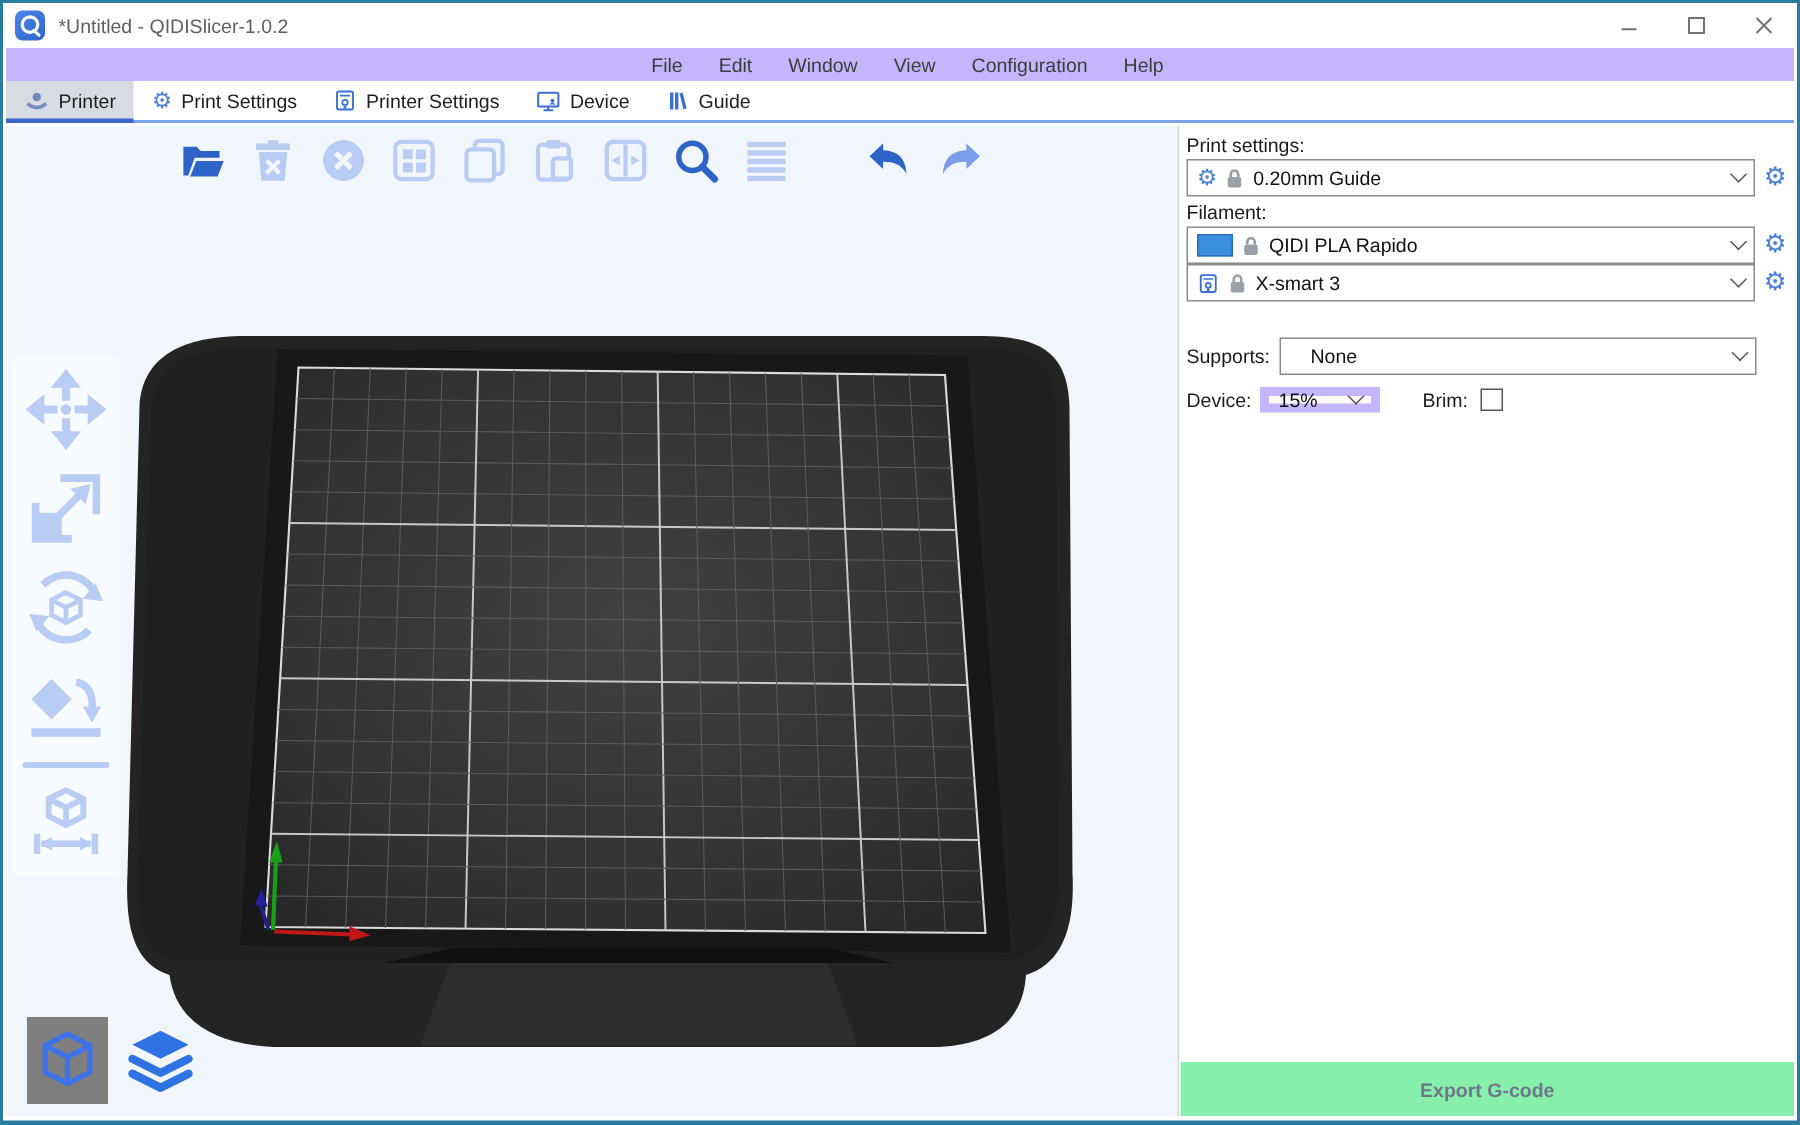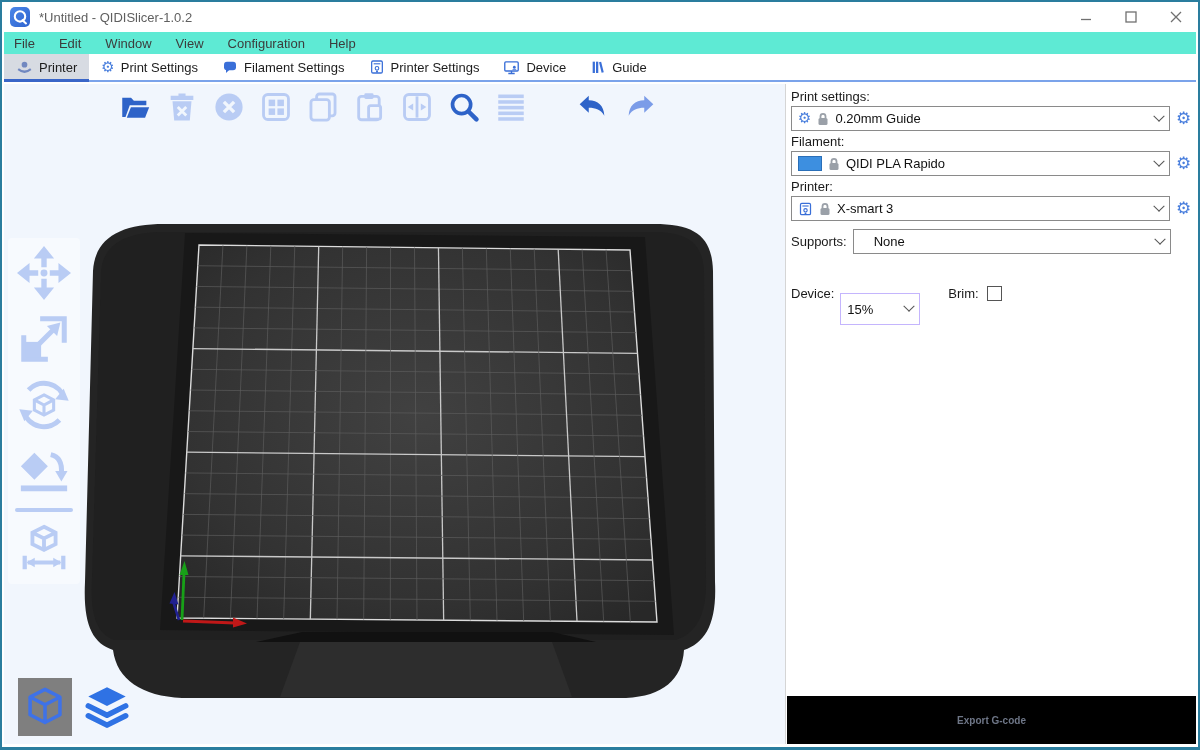--- a/index.html
+++ b/index.html
@@ -8,21 +8,21 @@
 
   
   .titlebar { position:absolute; left:0; top:0; right:0; height:30px; background:#fff; display:flex; align-items:center; }
   .app-icon { width:20px; height:20px; margin:0 9px 0 8px; border-radius:5px; background:linear-gradient(135deg,#4a86e8,#2f64d0); position:relative; }
   .app-icon svg { position:absolute; inset:0; }
   .title-text { font-size:13px; color:#5f5f5f; }
   .wincontrols { margin-left:auto; display:flex; height:100%; }
   .winbtn { width:45px; height:100%; display:flex; align-items:center; justify-content:center; }
 
   
-  .menubar { position:absolute; left:2px; top:30px; right:2px; height:22px; display:flex; align-items:center; gap:24px; padding-left:10px; background:#5eead4; }
+  .menubar { position:absolute; left:2px; top:30px; right:2px; height:22px; display:flex; align-items:center; gap:24px; padding-left:10px; background:#c4b5fd;justify-content:center; }
   .menu-item { font-size:13px; color:#3c3c3c; cursor:default; }
 
   
   .tabbar { position:absolute; left:2px; top:52px; right:2px; height:28px; display:flex; align-items:stretch; background:#fff; border-bottom:2px solid #7ba3ea; }
   .tab { display:flex; align-items:center; gap:6px; padding:0 12px; font-size:13px; color:#1d1d1d; position:relative; cursor:default; }
   .tab.selected { background:#d7dbe2; font-weight:normal; }
   .tab.selected::after { content:""; position:absolute; left:0; right:0; bottom:-2px; height:3px; background:#3a66c8; }
   .modes { margin-left:auto; display:flex; align-items:center; gap:10px; padding-right:8px; }
   .mode { display:flex; align-items:center; gap:6px; font-size:13px; color:#222; padding:2px 7px; border-radius:2px; cursor:default; }
   .mode.selected { background:#d5d5d5; font-weight:bold; }
@@ -55,23 +55,23 @@
   
   .rp-label { font-size:13px; color:#1a1a1a; margin:3px 0 2px 0; }
   .combo-row { display:flex; align-items:center; gap:4px; }
   .combo { flex:1; height:25px; border:1px solid #8a8a8a; background:#fff; display:flex; align-items:center; gap:6px; padding:0 6px; cursor:default; }
   .combo-text { font-size:13px; color:#111; flex:1; white-space:nowrap; overflow:hidden; }
   .chev { width:8px; height:8px; border-right:1.6px solid #555; border-bottom:1.6px solid #555; transform:rotate(45deg) translate(-2px,-2px); flex:none; }
   .gear-glyph { color:#4a7fdd; font-size:15px; line-height:1; font-family:"DejaVu Sans",sans-serif; }
   .gear-btn { width:19px; height:22px; border:none; background:transparent; color:#4a7fdd; font-size:17px; line-height:1; font-family:"DejaVu Sans",sans-serif; cursor:pointer; padding:0; }
   .swatch { width:24px; height:15px; background:#3d8fe0; border:1px solid #2a6fb8; flex:none; }
   .inline-row { display:flex; align-items:center; margin-top:8px; gap:6px; }
-  .small-combo { width:80px; flex:none; height:32px; border:1px solid #c4b5fd; display:flex; align-items:center; gap:6px; padding:0 6px;margin-top:31px; }
+  .small-combo { width:80px; flex:none; height:17px; border:6px solid #c4b5fd; display:flex; align-items:center; gap:6px; padding:0 6px; }
   .checkbox { width:15px; height:15px; border:1px solid #555; background:#fff; margin-left:2px; }
-  .export-btn { position:absolute; left:1px; right:0; bottom:0; height:48px; background:#000000; color:#6e7687; font-weight:bold; font-size:10px; display:flex; align-items:center; justify-content:center; border:none; font-family:"Liberation Sans",sans-serif; }
+  .export-btn { position:absolute; left:1px; right:0; bottom:0; height:36px; background:#86efac; color:#6e7687; font-weight:bold; font-size:13px; display:flex; align-items:center; justify-content:center; border:none; font-family:"Liberation Sans",sans-serif; }
 
   .lock-icon { flex:none; }
 </style>
 </head>
 <body>
 
 <div class="window">
 
   <div class="titlebar">
     <div class="app-icon">
@@ -113,27 +113,20 @@
     <div class="tab selected">
       <svg width="17" height="17" viewBox="0 0 24 24">
           <circle cx="12" cy="8" r="4" fill="#7188c0"></circle>
           <path d="M4 13 q8 6.5 16 0 l1.8 2.6 q-9.8 8 -19.6 0 z" fill="#7188c0"></path>
         </svg>
       <span>Printer</span>
     </div>
     <div class="tab">
       <span class="gear-glyph" style="font-size:15px">⚙</span>
       <span>Print Settings</span>
-    </div>
-    <div class="tab">
-      <svg width="16" height="16" viewBox="0 0 24 24">
-          <rect x="3" y="4" width="18" height="13" rx="4.5" fill="#3a6fd8"></rect>
-          <path d="M6 15 L6 21 L12 15.5 Z" fill="#3a6fd8"></path>
-        </svg>
-      <span>Filament Settings</span>
     </div>
     <div class="tab">
       <svg width="16" height="16" viewBox="0 0 24 24">
           <rect x="4" y="3" width="16" height="18" rx="2" fill="none" stroke="#3a6fd8" stroke-width="1.9"></rect>
           <path d="M7 7.2h10" stroke="#3a6fd8" stroke-width="1.7"></path>
           <circle cx="12" cy="14" r="2.7" fill="none" stroke="#3a6fd8" stroke-width="1.7"></circle>
           <rect x="10.6" y="17.8" width="2.8" height="2.4" fill="#3a6fd8"></rect>
         </svg>
       <span>Printer Settings</span>
     </div>
@@ -393,40 +386,39 @@
         <svg class="lock-icon" width="12" height="14" viewBox="0 0 12 14">
             <rect x="1.5" y="6" width="9" height="7" rx="1.5" fill="#9aa0a8"></rect>
             <path d="M3.5 6V4.3a2.5 2.5 0 0 1 5 0V6" fill="none" stroke="#9aa0a8" stroke-width="1.8"></path>
           </svg>
         <span class="combo-text">QIDI PLA Rapido</span>
         <span class="chev"></span>
       </div>
       <button class="gear-btn">⚙</button>
     </div>
 
-    <div class="rp-label">Printer:</div>
     <div class="combo-row">
       <div class="combo">
         <svg width="15" height="16" viewBox="0 0 24 24">
             <rect x="4" y="3" width="16" height="18" rx="2" fill="none" stroke="#3a6fd8" stroke-width="2"></rect>
             <path d="M7 7.2h10" stroke="#3a6fd8" stroke-width="1.8"></path>
             <circle cx="12" cy="14" r="2.7" fill="none" stroke="#3a6fd8" stroke-width="1.8"></circle>
             <rect x="10.6" y="17.8" width="2.8" height="2.4" fill="#3a6fd8"></rect>
           </svg>
         <svg class="lock-icon" width="12" height="14" viewBox="0 0 12 14">
             <rect x="1.5" y="6" width="9" height="7" rx="1.5" fill="#9aa0a8"></rect>
             <path d="M3.5 6V4.3a2.5 2.5 0 0 1 5 0V6" fill="none" stroke="#9aa0a8" stroke-width="1.8"></path>
           </svg>
         <span class="combo-text">X-smart 3</span>
         <span class="chev"></span>
       </div>
       <button class="gear-btn">⚙</button>
     </div>
 
-    <div class="inline-row" style="margin-top:8px;">
+    <div class="inline-row" style="margin-top:24px;">
       <span class="rp-label" style="margin:0;">Supports:</span>
       <div class="combo" style="margin-right:22px;">
         <span class="combo-text" style="padding-left:14px;">None</span>
         <span class="chev"></span>
       </div>
     </div>
 
     <div class="inline-row">
       <span class="rp-label" style="margin:0;">Device:</span>
       <div class="small-combo">

